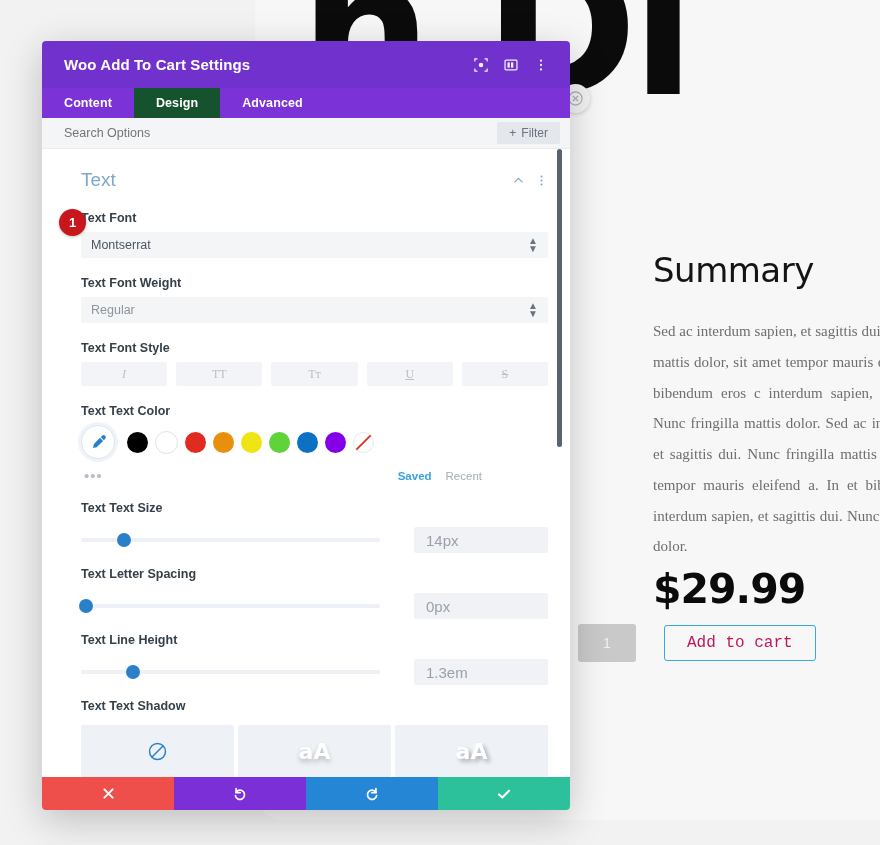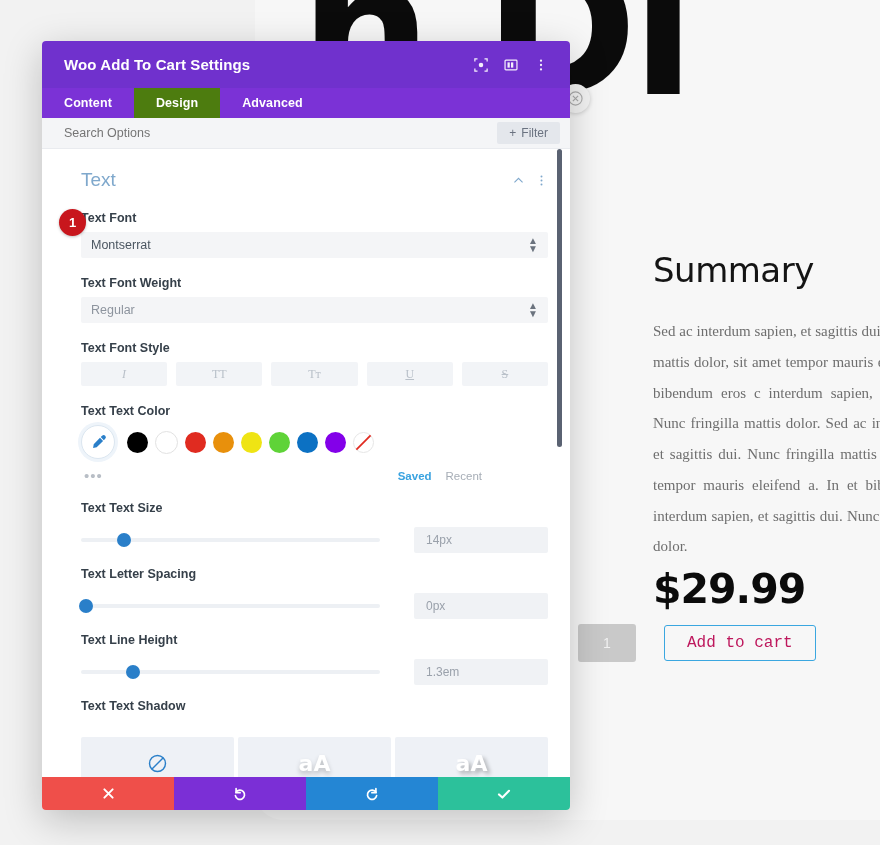--- a/index.html
+++ b/index.html
@@ -70,21 +70,21 @@
   }
   #modal-title{color:#fff;font-size:15px;font-weight:bold;flex:1;letter-spacing:.1px;}
   .titlebar-icon{width:26px;height:26px;display:flex;align-items:center;justify-content:center;
     margin-left:4px;cursor:pointer;opacity:.92;}
 
   #modal-tabs{height:30px;background:#7b32d6;display:flex;flex:none;}
   .tab{
     padding:0 22px;display:flex;align-items:center;color:#fff;font-size:12.5px;
     font-weight:bold;cursor:pointer;letter-spacing:.1px;
   }
-  .tab.active{background:#4d7c0f;}
+  .tab.active{background:#14532d;}
 
   #search-row{
     height:30px;background:#f4f5f7;display:flex;align-items:center;flex:none;
     border-bottom:1px solid #e9ebef;
   }
   #search-input{
     flex:1;border:none;background:transparent;outline:none;padding:0 22px;
     font-size:12.5px;color:#9aa1ab;font-family:"Liberation Sans",sans-serif;
   }
   #filter-button{
@@ -144,26 +144,26 @@
   #recent-link{color:#a6adb6;font-size:11.5px;cursor:pointer;margin-right:66px;}
 
   
   .slider-field{margin-bottom:14px;}
   .slider-row{display:flex;align-items:center;margin-top:12px;}
   .slider-track{position:relative;flex:1;height:4px;background:#edf0f4;border-radius:2px;margin-right:34px;}
   .slider-knob{position:absolute;top:-5px;width:14px;height:14px;border-radius:50%;
     background:#2a7fc9;cursor:pointer;}
   .slider-value{
     width:134px;height:26px;background:#f0f2f5;border:none;border-radius:2px;
-    font-size:12px;color:#9aa1ab;padding:0 12px;font-family:"Liberation Sans",sans-serif;
+    font-size:15px;color:#9aa1ab;padding:0 12px;font-family:"Liberation Sans",sans-serif;
     box-sizing:border-box;
   }
 
   
-  #shadow-grid{display:grid;grid-template-columns:repeat(3,1fr);gap:4px;margin-top:24px;border-radius:23px;}
+  #shadow-grid{display:grid;grid-template-columns:repeat(3,1fr);gap:4px;margin-top:12px;border-radius:23px;}
   .shadow-cell{
     height:52px;background:#eef1f6;border-radius:2px;
     display:flex;align-items:center;justify-content:center;cursor:pointer;
   }
   .shadow-sample{font-family:"DejaVu Sans",sans-serif;font-weight:bold;font-size:22px;color:#fff;}
 
   
   #modal-footer{height:33px;display:flex;flex:none;}
   .footer-btn{flex:1;display:flex;align-items:center;justify-content:center;
     border:none;cursor:pointer;color:#fff;font-size:15px;}

